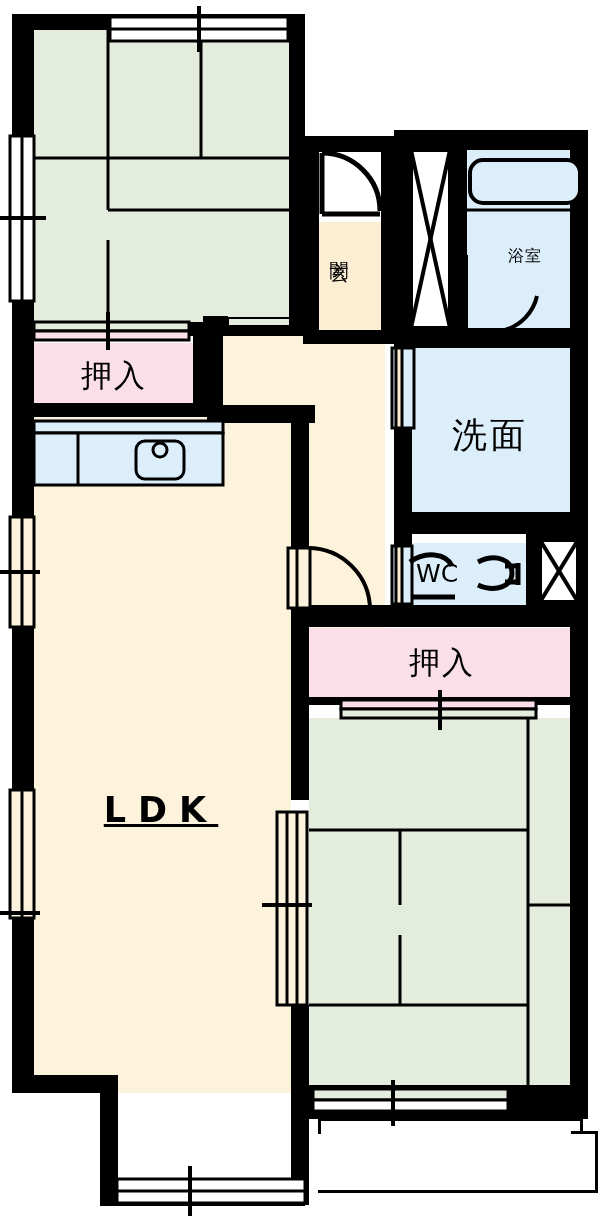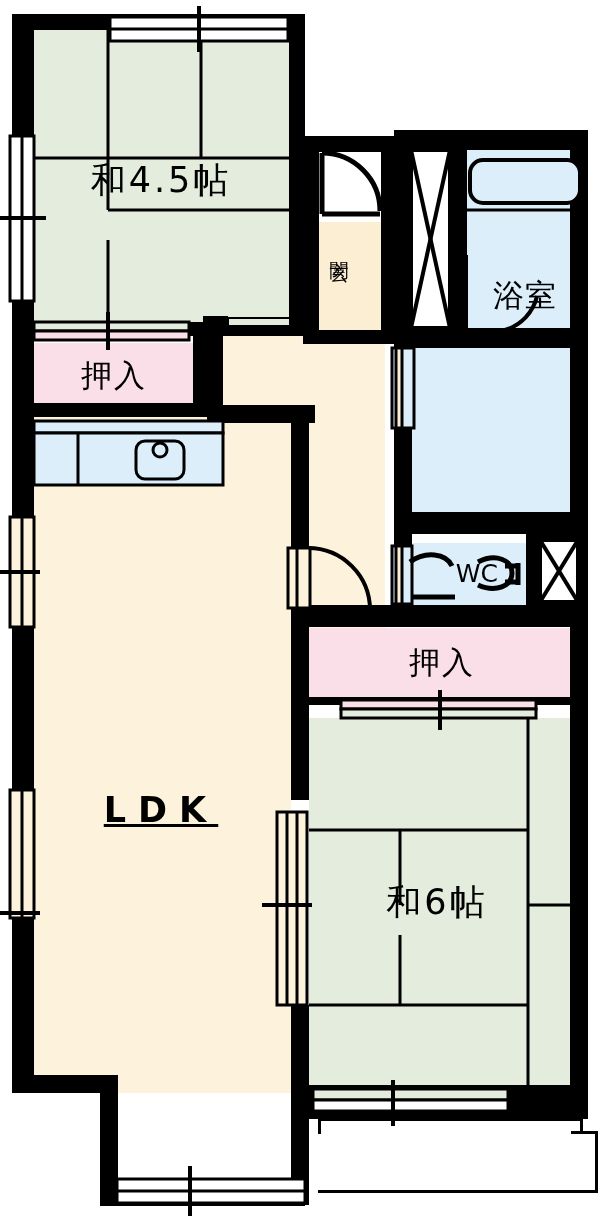--- a/index.html
+++ b/index.html
@@ -35,21 +35,21 @@
     position: absolute;
     color: #000000;
     font-family: "DejaVu Sans", "Liberation Sans", sans-serif;
     white-space: nowrap;
     line-height: 1;
     font-weight: 500;
     text-align: center;
   }
   .lbl-lg  { font-size: 35px; letter-spacing: 3px; }
   .lbl-md  { font-size: 31px; letter-spacing: 2px; }
-  .lbl-sm  { font-size: 31px; letter-spacing: 1px; margin-top: 32px; }
+  .lbl-sm  { font-size: 16px; letter-spacing: 1px; }
   .lbl-xs  { font-size: 19px; letter-spacing: 0px; }
   .lbl-ldk { font-size: 35px; letter-spacing: 12px; font-weight: 600; text-decoration: underline; }
   .lbl-bal { font-size: 27px; letter-spacing: 2px; }
   .lbl-wc  { font-size: 25px; letter-spacing: 0px; }
 
   .vert { writing-mode: vertical-rl; text-orientation: upright; }
 
   svg { display: block; overflow: visible; }
   .ov { position: absolute; left: 0; top: 0; width: 600px; height: 1223px; pointer-events: none; }
 </style>
@@ -296,31 +296,30 @@
       <line x1="262" y1="905" x2="312" y2="905" stroke-width="4"></line>
     </g>
 
     <g stroke="#000" stroke-width="3">
       <rect x="313" y="1089" width="195" height="11" fill="#e4ecdd"></rect>
       <rect x="313" y="1100" width="195" height="11" fill="#ffffff"></rect>
       <line x1="393" y1="1080" x2="393" y2="1126" stroke-width="4"></line>
     </g>
   </svg>
 
-  <div class="lbl lbl-lg" style="left:56px; top:163px; width:210px;">和4.5帖</div>
 
   <div class="lbl lbl-md" style="left:54px; top:360px; width:120px;">押入</div>
 
   <div class="lbl lbl-ldk" style="left:76px; top:793px; width:170px;">LDK</div>
 
   <div class="lbl lbl-xs vert" style="left:327px; top:247px; width:22px;">玄関</div>
 
   <div class="lbl lbl-sm" style="left:469px; top:248px; width:112px;">浴室</div>
 
-
-  <div class="lbl lbl-wc" style="left:428px; top:561px; width:70px; text-align:right;">WC</div>
+  <div class="lbl lbl-lg" style="left:425px; top:418px; width:130px;">洗面</div>
+
+  <div class="lbl lbl-wc" style="left:416px; top:561px; width:70px; text-align:left;">WC</div>
 
   <div class="lbl lbl-md" style="left:382px; top:647px; width:120px;">押入</div>
 
-  <div class="lbl lbl-lg" style="left:352px; top:885px; width:170px;">和6帖</div>
 
 
 </div>
 
 </body></html>

